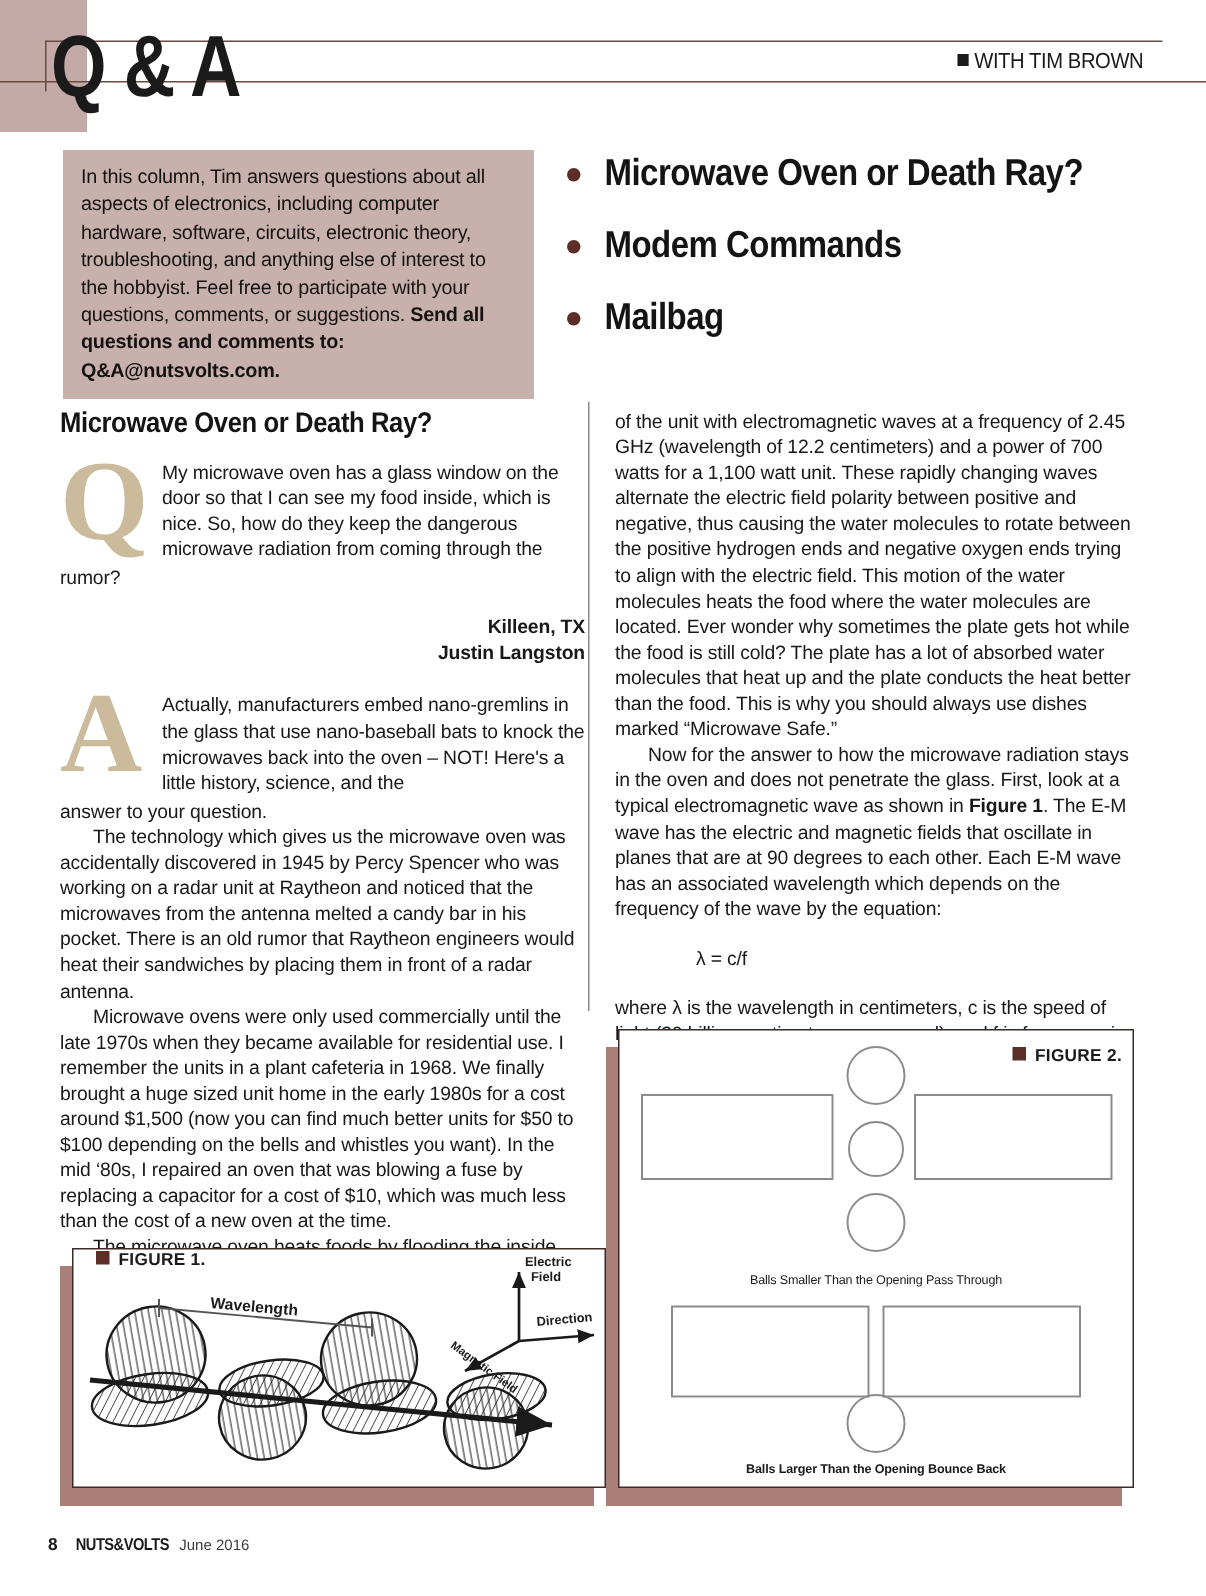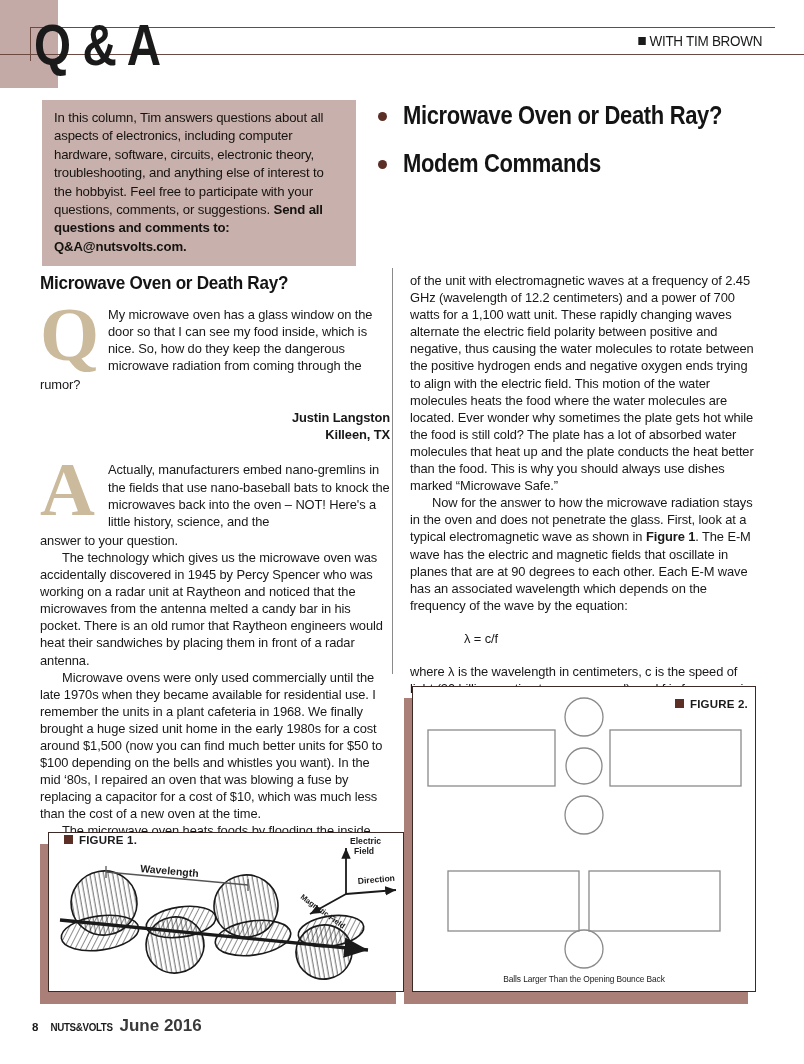--- a/index.html
+++ b/index.html
@@ -242,21 +242,21 @@
   .fig2-cap {
     position: absolute;
     font-size: 8.4px;
     color: #1a1a1a;
     text-align: center;
     width: 344px;
     left: 8px;
     letter-spacing: -0.1px;
   }
   #fig2-cap-1 { top: 162px; }
-  #fig2-cap-2 { top: 288px; }
+  #fig2-cap-2 { top: 288px; font-weight: bold; }
 
   
   #footer {
     position: absolute;
     left: 32px; bottom: 28px;
     display: flex;
     align-items: baseline;
     gap: 7px;
     font-size: 11px;
   }
@@ -269,24 +269,23 @@
     font-family: "Liberation Sans Narrow", "Liberation Sans", sans-serif;
     font-weight: bold;
     font-size: 11.5px;
     letter-spacing: -0.4px;
     color: #1a1a1a;
     transform: scaleX(0.85);
     transform-origin: left baseline;
     white-space: nowrap;
   }
   #footer-date {
-    font-size: 17px;
+    font-size: 10px;
     color: #3a3a3a;
     margin-left: -6px;
-    font-weight: bold;
   }
 </style>
 </head>
 <body>
 
 <div id="masthead">
   <div id="mast-swatch"></div>
   <div id="mast-rule-top"></div>
   <div id="mast-rule-vert"></div>
   <div id="mast-rule-bottom"></div>
@@ -300,44 +299,48 @@
 
 <div id="teasers">
   <div class="teaser">
     <span class="dot"></span>
     <span class="ttext">Microwave Oven or Death Ray?</span>
   </div>
   <div class="teaser">
     <span class="dot"></span>
     <span class="ttext"> Modem Commands</span>
   </div>
+  <div class="teaser">
+    <span class="dot"></span>
+    <span class="ttext">Mailbag</span>
+  </div>
 </div>
 
 <div id="col-rule"></div>
 
 <div class="col" id="col-left">
 
   <div id="section-head">Microwave Oven or Death Ray?</div>
 
   <div class="dropcap-block">
     <div class="dropcap">Q</div>
     <div class="dc-indent">My microwave oven has a glass window on the door so that I can see my food inside, which is nice. So, how do they keep the dangerous microwave radiation from coming through the</div>
   </div>
   <div class="para no-indent">rumor?</div>
 
   <div class="signature">
+    <div>Killeen, TX</div>
     <div>Justin Langston</div>
-    <div>Killeen, TX</div>
   </div>
 
   <div style="height:18px"></div>
 
   <div class="dropcap-block">
     <div class="dropcap">A</div>
-    <div class="dc-indent">Actually, manufacturers embed nano-gremlins in the fields that use nano-baseball bats to knock the microwaves back into the oven – NOT! Here's a little history, science, and the</div>
+    <div class="dc-indent">Actually, manufacturers embed nano-gremlins in the glass that use nano-baseball bats to knock the microwaves back into the oven – NOT! Here's a little history, science, and the</div>
   </div>
   <div class="para no-indent">answer to your question.</div>
   <div class="para">The technology which gives us the microwave oven was accidentally discovered in 1945 by Percy Spencer who was working on a radar unit at Raytheon and noticed that the microwaves from the antenna melted a candy bar in his pocket. There is an old rumor that Raytheon engineers would heat their sandwiches by placing them in front of a radar antenna.</div>
   <div class="para">Microwave ovens were only used commercially until the late 1970s when they became available for residential use. I remember the units in a plant cafeteria in 1968. We finally brought a huge sized unit home in the early 1980s for a cost around $1,500 (now you can find much better units for $50 to $100 depending on the bells and whistles you want). In the mid ‘80s, I repaired an oven that was blowing a fuse by replacing a capacitor for a cost of $10, which was much less than the cost of a new oven at the time.</div>
   <div class="para">The microwave oven heats foods by flooding the inside</div>
 </div>
 
 <div class="col" id="col-right">
   <div class="para no-indent">of the unit with electromagnetic waves at a frequency of 2.45 GHz (wavelength of 12.2 centimeters) and a power of 700 watts for a 1,100 watt unit. These rapidly changing waves alternate the electric field polarity between positive and negative, thus causing the water molecules to rotate between the positive hydrogen ends and negative oxygen ends trying to align with the electric field. This motion of the water molecules heats the food where the water molecules are located. Ever wonder why sometimes the plate gets hot while the food is still cold? The plate has a lot of absorbed water molecules that heat up and the plate conducts the heat better than the food. This is why you should always use dishes marked “Microwave Safe.”</div>
   <div class="para"><span>Now for the answer to how the microwave radiation stays in the oven and does not penetrate the glass. First, look at a typical electromagnetic wave as shown in </span><b>Figure 1</b><span>. The E-M wave has the electric and magnetic fields that oscillate in planes that are at 90 degrees to each other. Each E-M wave has an associated wavelength which depends on the frequency of the wave by the equation:</span></div>
@@ -414,20 +417,21 @@
       <circle cx="172" cy="129" r="19"></circle>
       <rect x="16" y="44" width="127" height="56"></rect>
       <rect x="198" y="44" width="131" height="56"></rect>
 
       <rect x="36" y="185" width="131" height="60"></rect>
       <rect x="177" y="185" width="131" height="60"></rect>
       <circle cx="172" cy="263" r="19"></circle>
     </g>
   </svg>
 
+  <div class="fig2-cap" id="fig2-cap-1">Balls Smaller Than the Opening Pass Through</div>
   <div class="fig2-cap" id="fig2-cap-2">Balls Larger Than the Opening Bounce Back</div>
 
   <div class="fig-label" id="fig2-label"><span class="sq"></span><span>FIGURE 2.</span></div>
 </div>
 
 <div id="footer">
   <span id="footer-page">8</span>
   <span id="footer-logo">NUTS&amp;VOLTS</span>
   <span id="footer-date">June 2016</span>
 </div>

